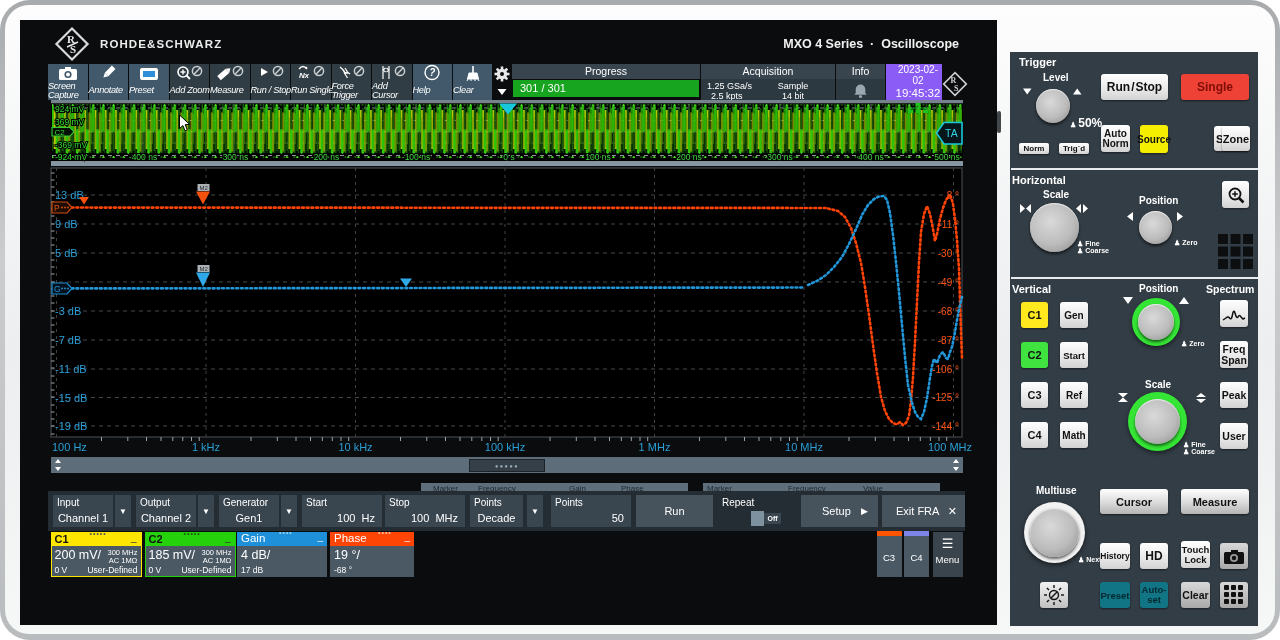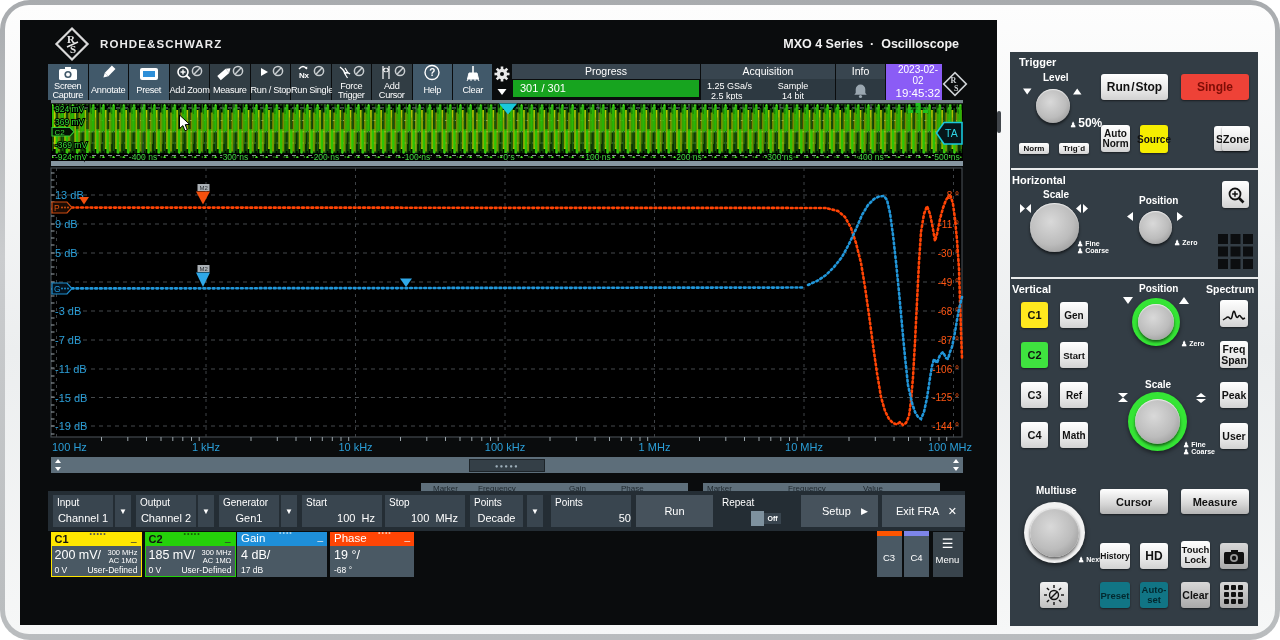--- a/index.html
+++ b/index.html
@@ -11,21 +11,21 @@
 .panel { position:absolute; left:1010px; top:52px; width:248px; height:574px; background:#333d45; }
 .ptitle { position:absolute; left:1012px; top:17px; width:246px; height:28px; background:#222d37; border-radius:2px; color:#fff; font-weight:bold; font-size:14px; text-align:center; line-height:28px; white-space:nowrap; letter-spacing:.2px;}
 .sep { position:absolute; height:2px; background:#e9ebec; left:1011px; width:247px; }
 .slabel { position:absolute; color:#fff; font-weight:bold; font-size:11px; }
 .klabel { position:absolute; color:#fff; font-weight:bold; font-size:10px; }
 .tinyb  { position:absolute; color:#fff; font-weight:bold; font-size:7px; }
 .wbtn { position:absolute; background:linear-gradient(180deg,#ffffff,#e8e8e8 60%,#d2d2d2); border-radius:3px; color:#111; font-weight:bold; display:flex; align-items:center; justify-content:center; text-align:center; box-shadow:0 1px 2px rgba(0,0,0,.5); }
 .gbtn { position:absolute; background:linear-gradient(180deg,#d8d8d8,#a9a9a9); border-radius:3px; color:#111; font-weight:bold; display:flex; align-items:center; justify-content:center; text-align:center; box-shadow:0 1px 2px rgba(0,0,0,.5); }
 .knob { position:absolute; border-radius:50%; background:radial-gradient(circle at 42% 38%,#d9d9d9,#bcbcbc 55%,#9a9a9a 85%,#777); box-shadow:0 2px 3px rgba(0,0,0,.6), inset 0 1px 1px rgba(255,255,255,.7); }
 .ring { position:absolute; border-radius:50%; }
-.tb { position:absolute; top:64px; height:36px; color:#fff; font-size:9.2px; letter-spacing:-0.3px; text-align:center; white-space:nowrap; }
+.tb { position:absolute; top:64px; height:36px; color:#fff; font-size:9.2px; letter-spacing:-0.3px; text-align:left; white-space:nowrap;font-style:italic; }
 .tb .ic { height:17px; display:flex; align-items:flex-end; justify-content:center; }
 .tb .lb { margin-top:1px; line-height:8.8px; }
 .thead { position:absolute; top:64px; height:15px; background:#38454f; color:#fff; font-size:10.5px; text-align:center; line-height:15px; }
 </style></head>
 <body>
 <div id="stage">
   <div class="device"></div>
   <div class="bezel"></div>
   <div class="screen" id="screen"></div>
   <div class="abs" style="left:997px;top:111px;width:4px;height:22px;background:#42474c;border-radius:2px;"></div>
@@ -671,21 +671,21 @@
           <div style="font-size:10px;color:#fff;padding:2px 0 0 4px;">Stop</div>
           <div style="font-size:11px;color:#fff;text-align:right;margin-top:4px;padding-right:7px;">100&nbsp; MHz</div>
         </div>
       <div class="abs" style="left:422px;top:4px;width:53px;height:32px;background:#39454f;">
           <div style="font-size:10px;color:#fff;padding:2px 0 0 4px;">Points</div>
           <div style="font-size:11px;color:#fff;text-align:center;margin-top:4px;">Decade</div>
         </div>
       <div class="abs" style="left:479px;top:4px;width:16px;height:32px;background:#39454f;color:#fff;font-size:8px;text-align:center;line-height:34px;">▼</div>
       <div class="abs" style="left:503px;top:4px;width:80px;height:32px;background:#39454f;">
           <div style="font-size:10px;color:#fff;padding:2px 0 0 4px;">Points</div>
-          <div style="font-size:11px;color:#fff;text-align:right;margin-top:4px;">50</div>
+          <div style="font-size:11px;color:#fff;text-align:right;margin-top:4px;padding-right:7px;">50</div>
         </div>
       <div class="abs" style="left:588px;top:4px;width:77px;height:32px;background:#46525c;color:#fff;font-size:11px;text-align:center;line-height:32px;">Run</div>
       <div class="abs" style="left:670px;top:4px;width:83px;height:32px;">
         <div style="font-size:10px;color:#fff;padding:2px 0 0 4px;">Repeat</div>
         <div class="abs" style="left:33px;top:16px;width:13px;height:15px;background:#7e919e;"></div>
         <div class="abs" style="left:46px;top:18px;width:17px;height:11px;background:#39454f;color:#fff;font-size:7px;text-align:center;line-height:11px;font-weight:bold;">Off</div>
       </div>
       <div class="abs" style="left:753px;top:4px;width:77px;height:32px;background:#46525c;color:#fff;font-size:11px;">
         <span class="abs" style="left:21px;line-height:32px;">Setup</span>
           <span class="abs" style="right:10px;line-height:32px;font-size:9px;">▶</span>

